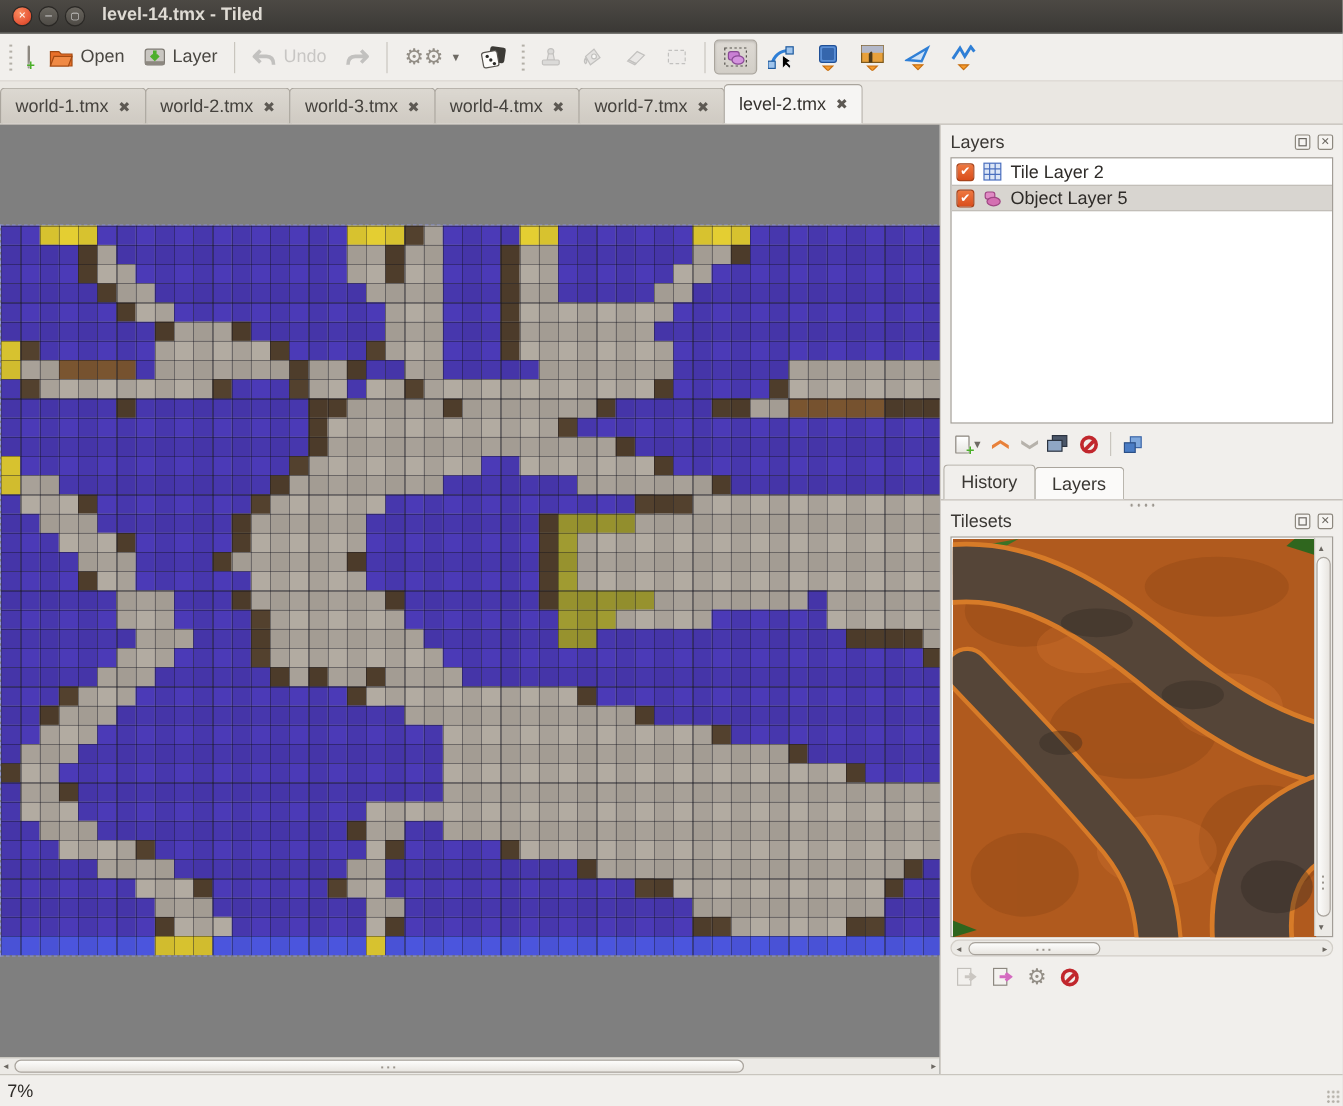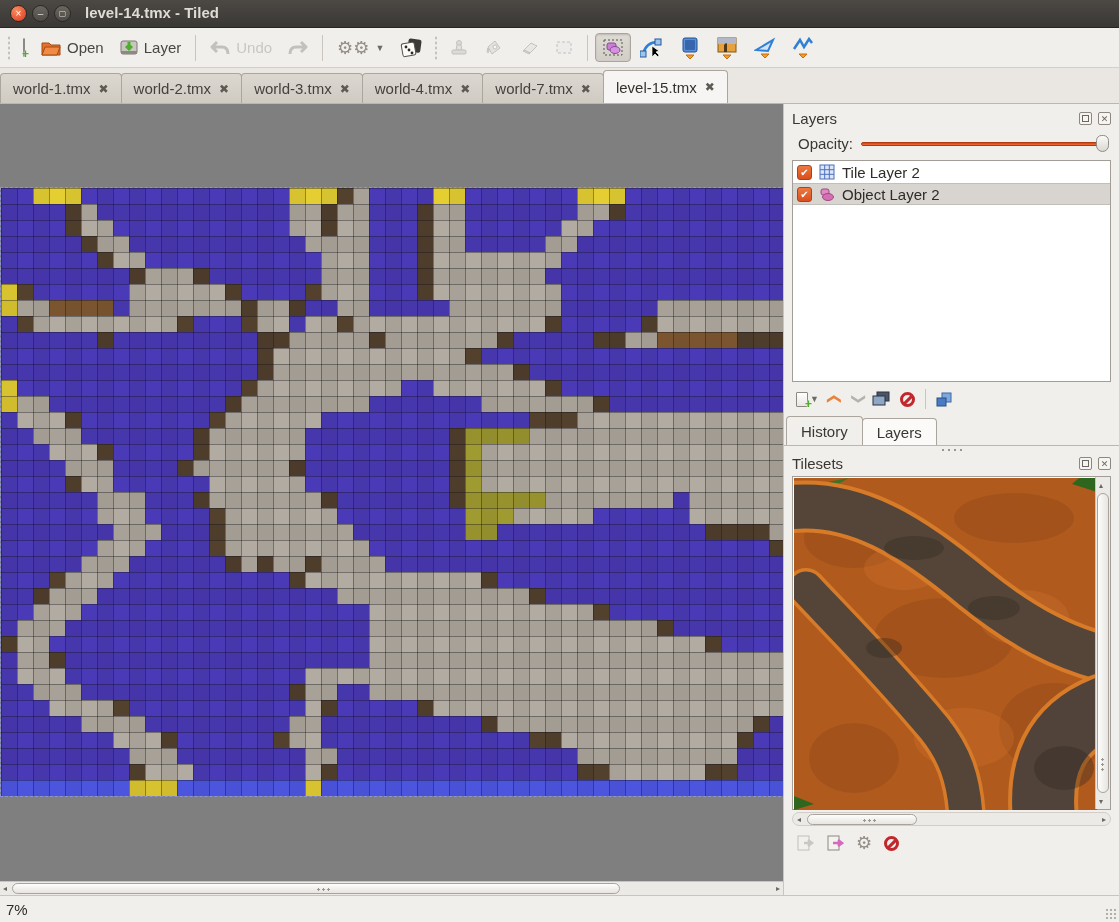--- a/index.html
+++ b/index.html
@@ -300,21 +300,21 @@
   </div>
   <div class="dtab">
     <span>world-4.tmx</span>
     <span class="tab-close">✖</span>
   </div>
   <div class="dtab">
     <span>world-7.tmx</span>
     <span class="tab-close">✖</span>
   </div>
   <div class="dtab active">
-    <span>level-15.tmx</span>
+    <span>level-2.tmx</span>
     <span class="tab-close">✖</span>
   </div>
 </div>
 
 <div class="mainrow">
   <div class="canvas-wrap">
     <div class="map">
       <div class="map-rows" id="maprows">
           <div class="m-row">
             <div class="m-t" style="background: rgb(71, 55, 173);"></div>
@@ -2267,44 +2267,37 @@
   </div>
 
   <div class="rightpanel">
 
     <div class="dock-title">
       <span class="t">Layers</span>
       <span class="dock-btn float"></span>
       <span class="dock-btn">✕</span>
     </div>
 
-    <div class="opacity-row">
-      <span class="lbl">Opacity:</span>
-      <div class="slider">
-        <div class="track"></div>
-        <div class="handle"></div>
-      </div>
-    </div>
 
     <div class="layerlist">
       <div class="layerrow">
         <span class="chk">✔</span>
         <svg width="16" height="16" viewBox="0 0 16 16">
           <rect x="1" y="1" width="14" height="14" fill="#dce6f6" stroke="#4a6fbe"></rect>
           <path d="M1 5.7 H15 M1 10.3 H15 M5.7 1 V15 M10.3 1 V15" stroke="#4a6fbe"></path>
         </svg>
         <span class="lyr-name">Tile Layer 2</span>
       </div>
       <div class="layerrow sel">
         <span class="chk">✔</span>
         <svg width="16" height="16" viewBox="0 0 16 16">
           <rect x="2" y="3" width="8" height="6" rx="2" fill="#e08ac4" stroke="#a04784"></rect>
           <ellipse cx="9" cy="11" rx="5.5" ry="3.5" fill="#d470b2" stroke="#a04784"></ellipse>
         </svg>
-        <span class="lyr-name">Object Layer 2</span>
+        <span class="lyr-name">Object Layer 5</span>
       </div>
     </div>
 
     <div class="layerbtns">
       <span style="display:flex;align-items:center;gap:2px;">
         <span class="doc-icon" style="width:12px;height:15px;">
             <span class="plus">+</span>
           </span>
         <span class="caret">▼</span>
       </span>

